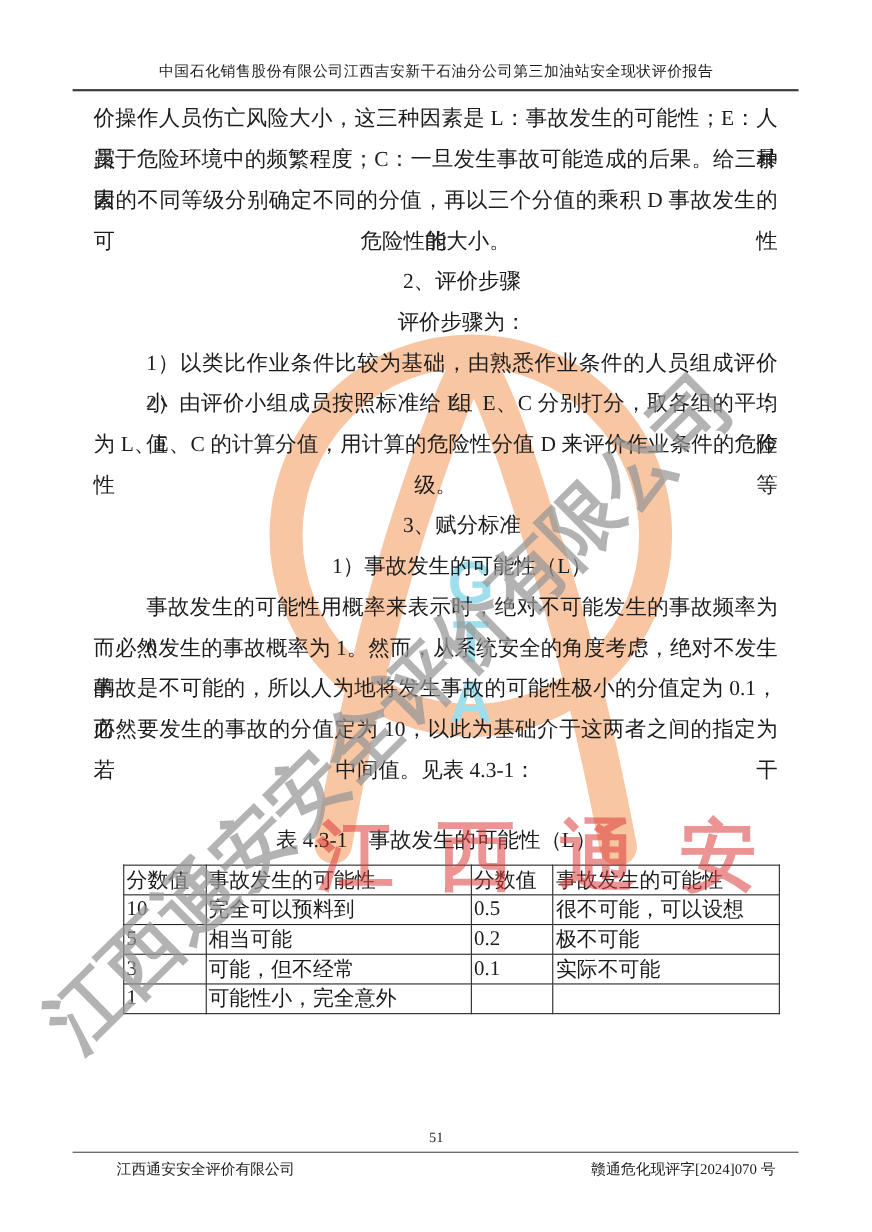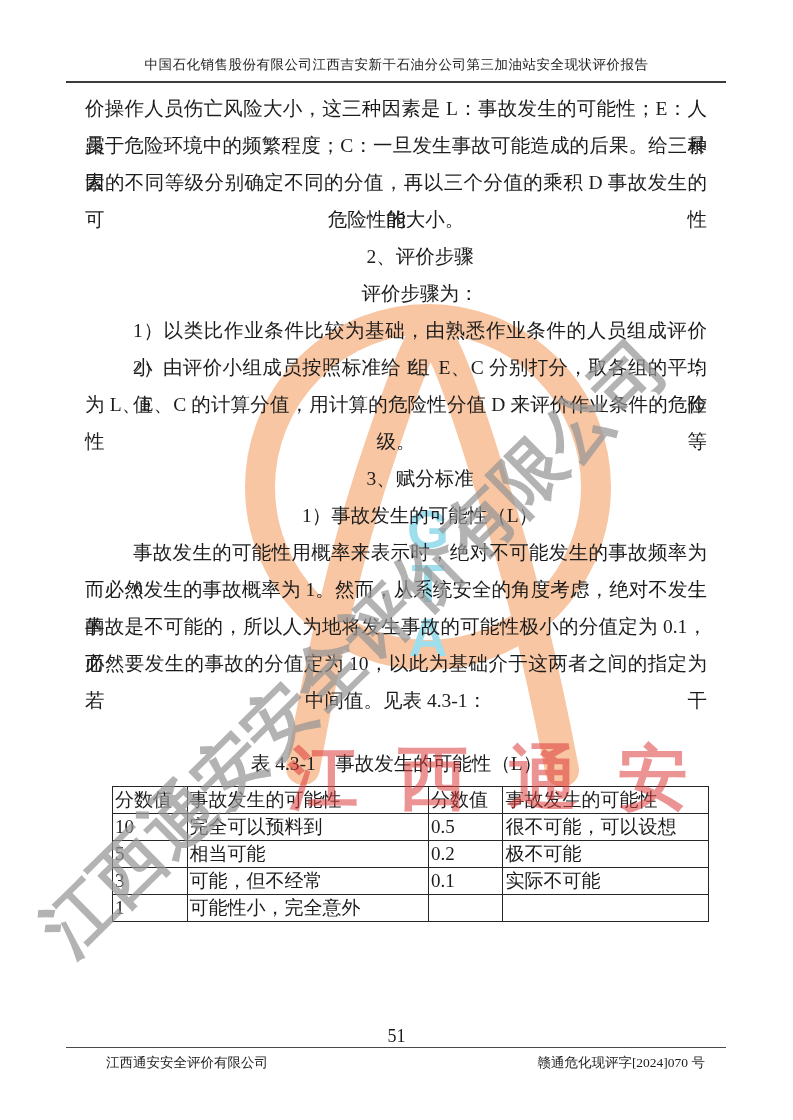--- a/index.html
+++ b/index.html
@@ -33,21 +33,21 @@
     position:absolute; top:786px; left:112px; width:597px; z-index:1;
     border-collapse:collapse; table-layout:fixed;
   }
   .ltable th, .ltable td {
     border:1px solid #262626; text-align:left; vertical-align:middle;
     font-size:19px; font-weight:normal; height:19px; padding:0 2px;
     overflow:hidden; white-space:nowrap;
   }
   .ltable th { height:20px; }
   
-  .page-number { position:absolute; top:1026px; left:0; right:0; text-align:center; font-size:18px; z-index:1; }
+  .page-number { position:absolute; top:1026px; left:0; right:0; text-align:center; font-size:13px; z-index:1; }
   .footer-rule { position:absolute; top:1047px; left:66px; width:660px; height:0; border-top:1.5px solid #4a4a4a; z-index:1; }
   .footer-company { position:absolute; top:1054px; left:106px; font-size:13.5px; z-index:1; }
   .footer-docnum  { position:absolute; top:1054px; right:88px; font-size:13.5px; z-index:1; }
   
   .wm { pointer-events:none; }
   .wm-logo { position:absolute; left:0; top:0; z-index:0; }
   .wm-diagonal {
     position:absolute; left:55px; top:895px; z-index:2;
     font-family:"Liberation Sans","DejaVu Sans",sans-serif; font-weight:bold;
     font-size:70px; white-space:nowrap; letter-spacing:0px;

